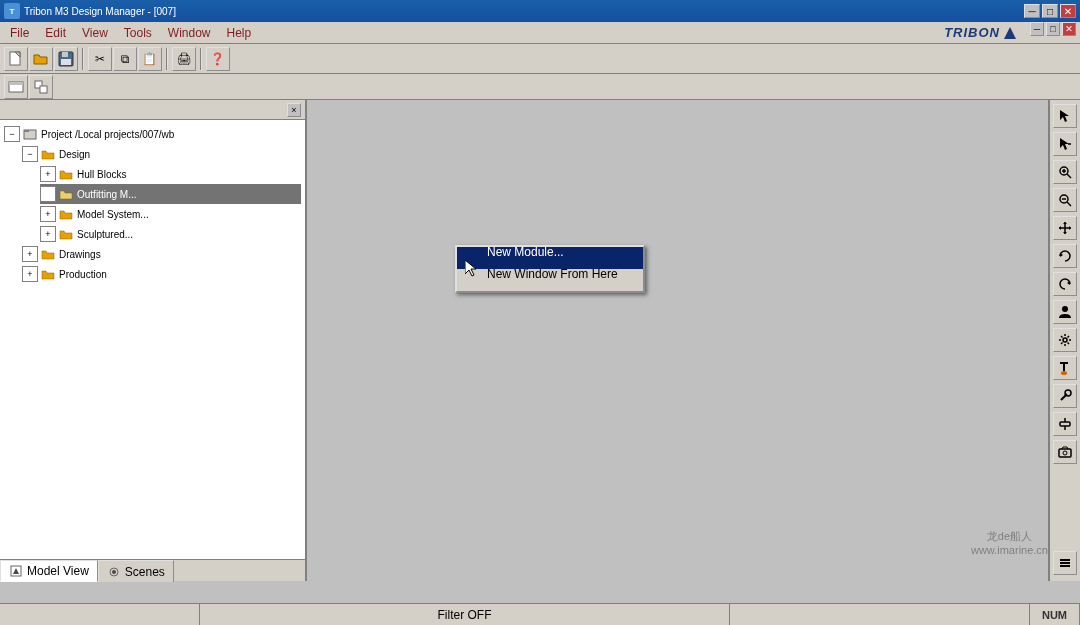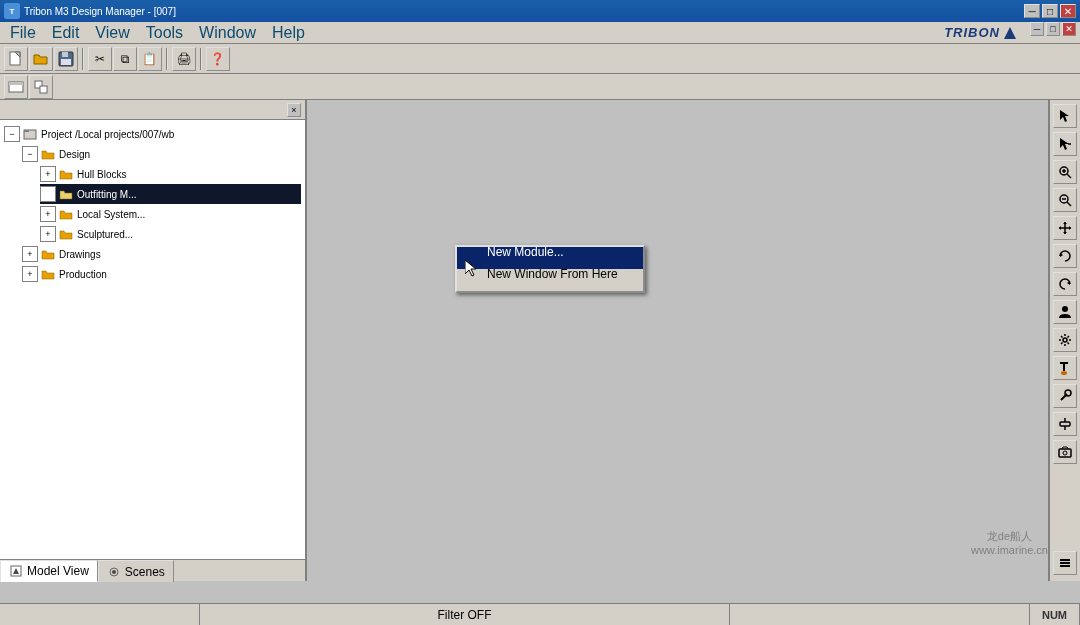--- a/index.html
+++ b/index.html
@@ -68,22 +68,22 @@
       background: #d4d0c8;
       height: 22px;
       display: flex;
       align-items: center;
       padding: 0 2px;
       border-bottom: 1px solid #808080;
     }
     .menu-item {
       padding: 2px 8px;
       cursor: pointer;
-      font-size: 16px;
-      color: #0c4a6e;
+      font-size: 12px;
+      color: #7f1d1d;
       height: 20px;
       display: flex;
       align-items: center;
     }
 
     
     .menu-logo {
       margin-left: auto;
       margin-right: 60px;
       display: flex;
@@ -487,40 +487,40 @@
             <div class="tree-icon folder-icon">
               <svg width="14" height="14" viewBox="0 0 14 14">
                   <path d="M1,4 L5,4 L6,6 L13,6 L13,12 L1,12 Z" fill="#e8a000" stroke="#806000" stroke-width="0.5"></path>
                 </svg>
             </div>
             <span class="tree-label">Hull Blocks</span>
           </div>
         </div>
 
         <div class="tree-indent-1">
-          <div class="tree-item highlighted" style="background:#0f172a; color:white;text-align:center;">
+          <div class="tree-item highlighted" style="background:#737373; color:white;text-align:center;">
             <div class="expand-btn" style="border-color:#808080;">+</div>
             <div class="tree-icon">
               <svg width="14" height="14" viewBox="0 0 14 14">
                   <path d="M1,4 L5,4 L6,6 L13,6 L13,12 L1,12 Z" fill="#e8d070" stroke="#806000" stroke-width="0.5"></path>
                 </svg>
             </div>
             <span class="tree-label">Outfitting M...</span>
           </div>
         </div>
 
         <div class="tree-indent-1">
           <div class="tree-item">
             <div class="expand-btn">+</div>
             <div class="tree-icon folder-icon">
               <svg width="14" height="14" viewBox="0 0 14 14">
                   <path d="M1,4 L5,4 L6,6 L13,6 L13,12 L1,12 Z" fill="#e8a000" stroke="#806000" stroke-width="0.5"></path>
                 </svg>
             </div>
-            <span class="tree-label">Local System...</span>
+            <span class="tree-label">Model System...</span>
           </div>
         </div>
 
         <div class="tree-indent-1">
           <div class="tree-item">
             <div class="expand-btn">+</div>
             <div class="tree-icon folder-icon">
               <svg width="14" height="14" viewBox="0 0 14 14">
                   <path d="M1,4 L5,4 L6,6 L13,6 L13,12 L1,12 Z" fill="#e8a000" stroke="#806000" stroke-width="0.5"></path>
                 </svg>

